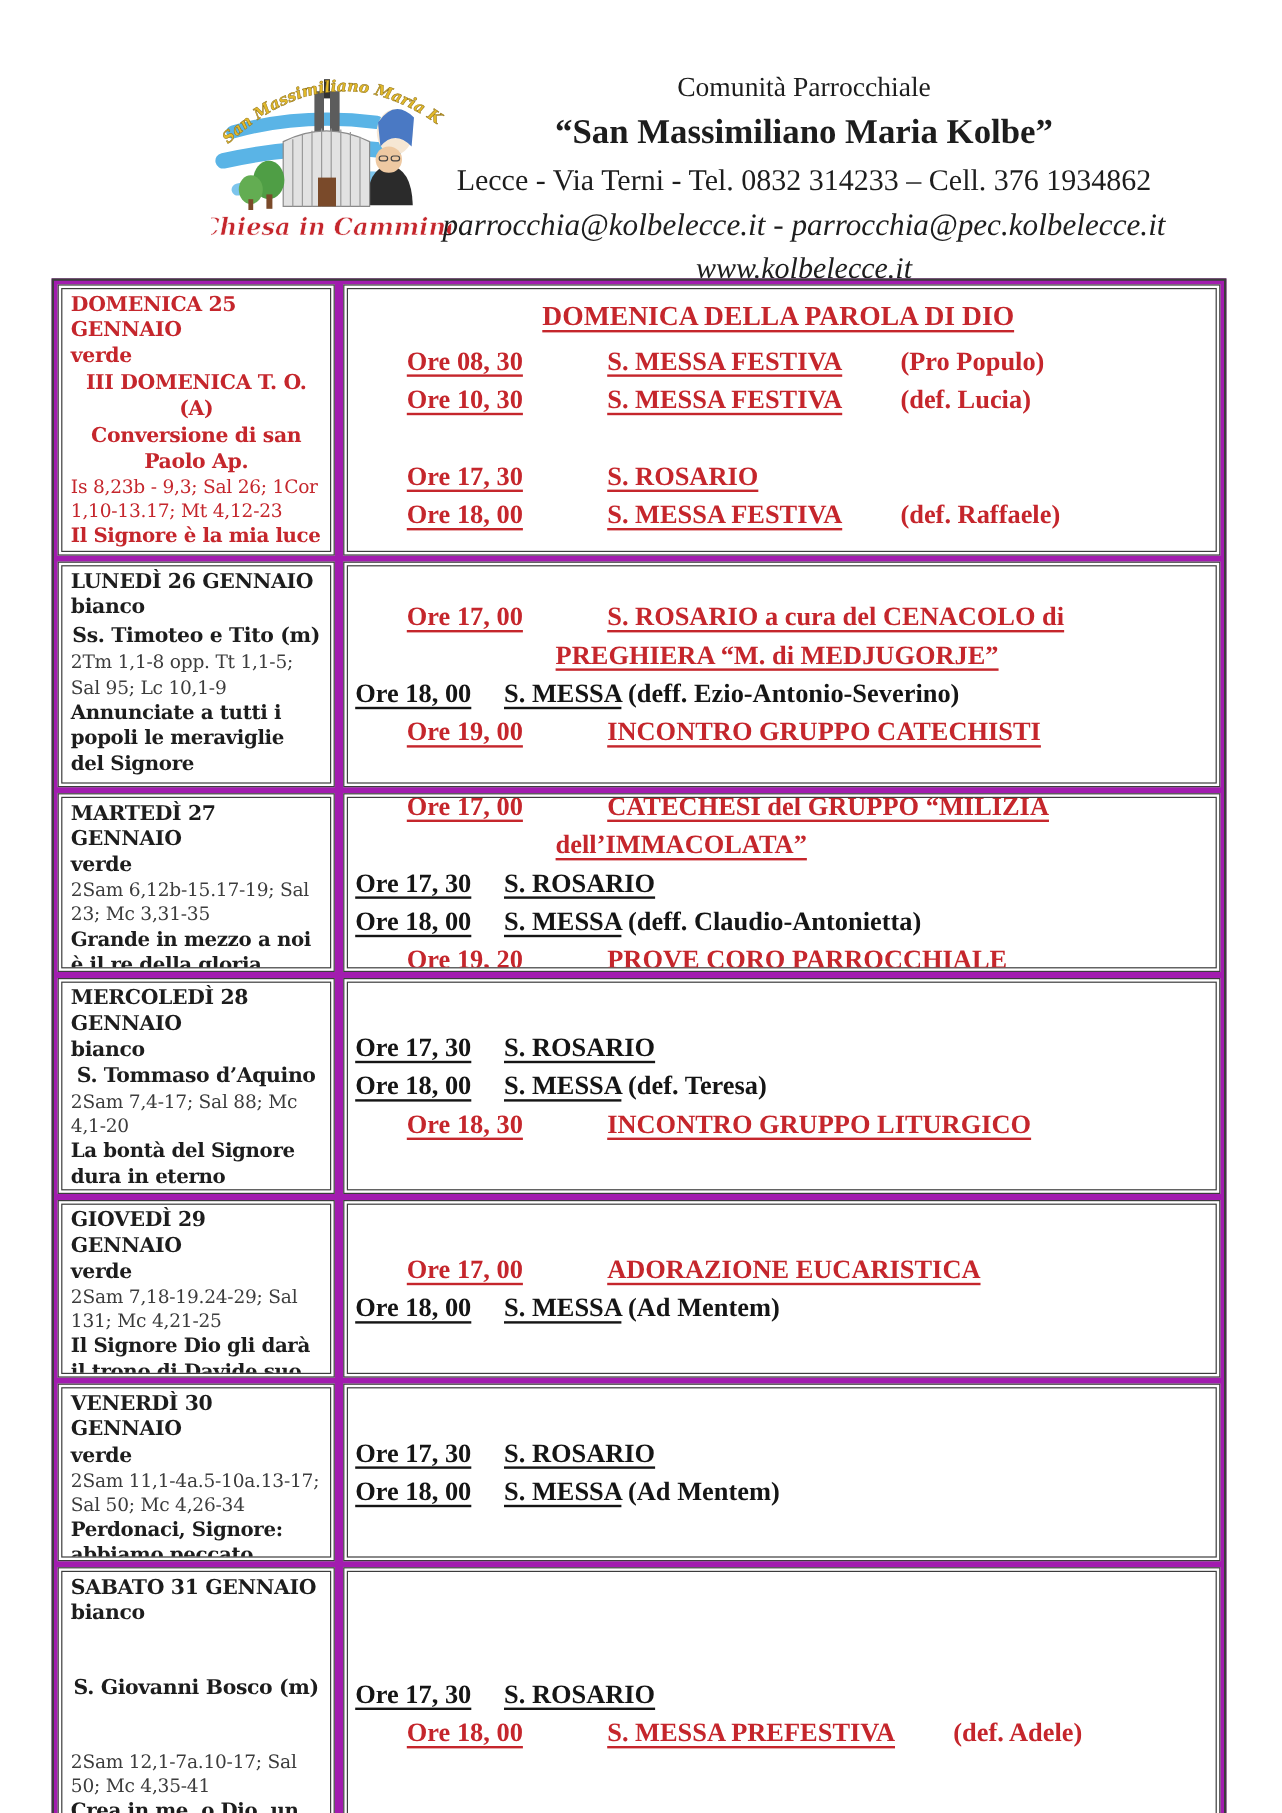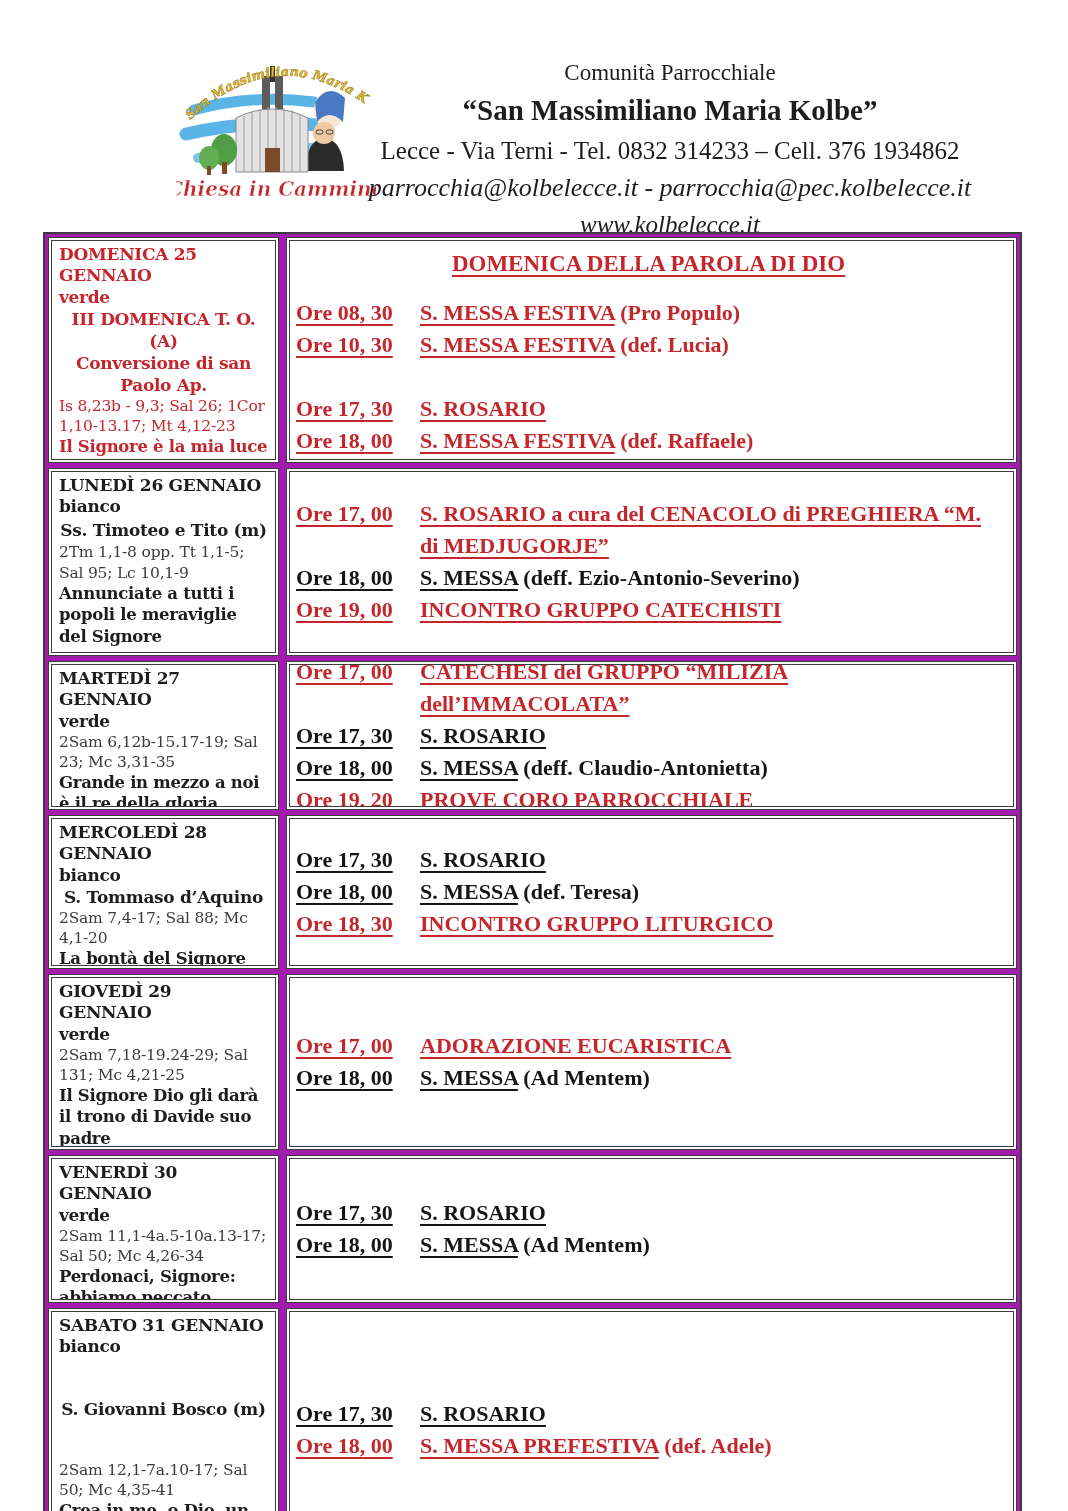--- a/index.html
+++ b/index.html
@@ -14,46 +14,46 @@
   .ht-name{font-size:29px;font-weight:bold;margin-top:3px;}
   .ht-addr{font-size:25px;margin-top:4px;}
   .ht-mail{font-size:26px;font-style:italic;margin-top:4px;}
   .ht-web{font-size:25px;font-style:italic;margin-top:3px;}
 
   
   .table-wrap{position:absolute;left:43px;top:232px;width:979px;box-sizing:border-box;
               border:2px solid var(--border);padding:3px;background:#a21caf;}
   .grid{display:grid;grid-template-columns:231px 1fr;column-gap:7px;row-gap:5px;}
   .cell{border:4px double var(--border);box-sizing:border-box;background:#fff;overflow:hidden;}
-  .h0{height:226px}.h1{height:188px}.h2{height:149px}.h3{height:154px}
-  .h4{height:176px}.h5{height:148px}.h6{height:244px}
+  .h0{height:226px}.h1{height:188px}.h2{height:149px}.h3{height:180px}
+  .h4{height:148px}.h5{height:148px}.h6{height:244px}
 
   
   .left{display:flex;flex-direction:column;justify-content:space-between;
         padding:3px 7px 5px 7px;font-family:"DejaVu Serif",serif;}
   .day-head{font-weight:bold;font-size:17px;line-height:1.25;letter-spacing:-0.3px;}
   .feast{font-weight:bold;font-size:17px;text-align:center;line-height:1.3;letter-spacing:-0.3px;}
   .readings{font-size:15.5px;line-height:1.3;color:#3c3c3c;letter-spacing:-0.2px;}
   .psalm{font-weight:bold;font-size:16.5px;line-height:1.3;letter-spacing:-0.3px;}
   .tone-red .day-head,.tone-red .feast,.tone-red .psalm{color:var(--red);}
   .tone-red .readings{color:var(--red);}
 
   
   .right{display:flex;flex-direction:column;justify-content:center;padding:6px 10px 6px 4px;}
   .right.has-banner{justify-content:flex-start;padding-top:10px;}
   .banner{text-align:center;font-weight:bold;font-size:23px;color:var(--red);
           text-decoration:underline;text-underline-offset:4px;text-decoration-thickness:2px;
-          margin-bottom:20px;}
+          margin-bottom:8px;}
   .event{display:grid;grid-template-columns:126px 1fr;font-size:22px;font-weight:bold;line-height:32px;}
   .event.gap-before{margin-top:32px;}
   .time{white-space:nowrap;text-decoration:underline;text-underline-offset:4px;
         text-decoration-thickness:2px;padding-left:2px;}
   .etitle{padding-right:4px;}
   .u{text-decoration:underline;text-underline-offset:4px;text-decoration-thickness:2px;}
-  .red{color:var(--red);}
+  .red{color:var(--red);margin-left:43px;}
   .black{color:#151515;}
   .note{text-decoration:none;}
 </style>
 </head>
 <body>
 
 <div class="sheet">
 
   <div class="doc-header">
 

